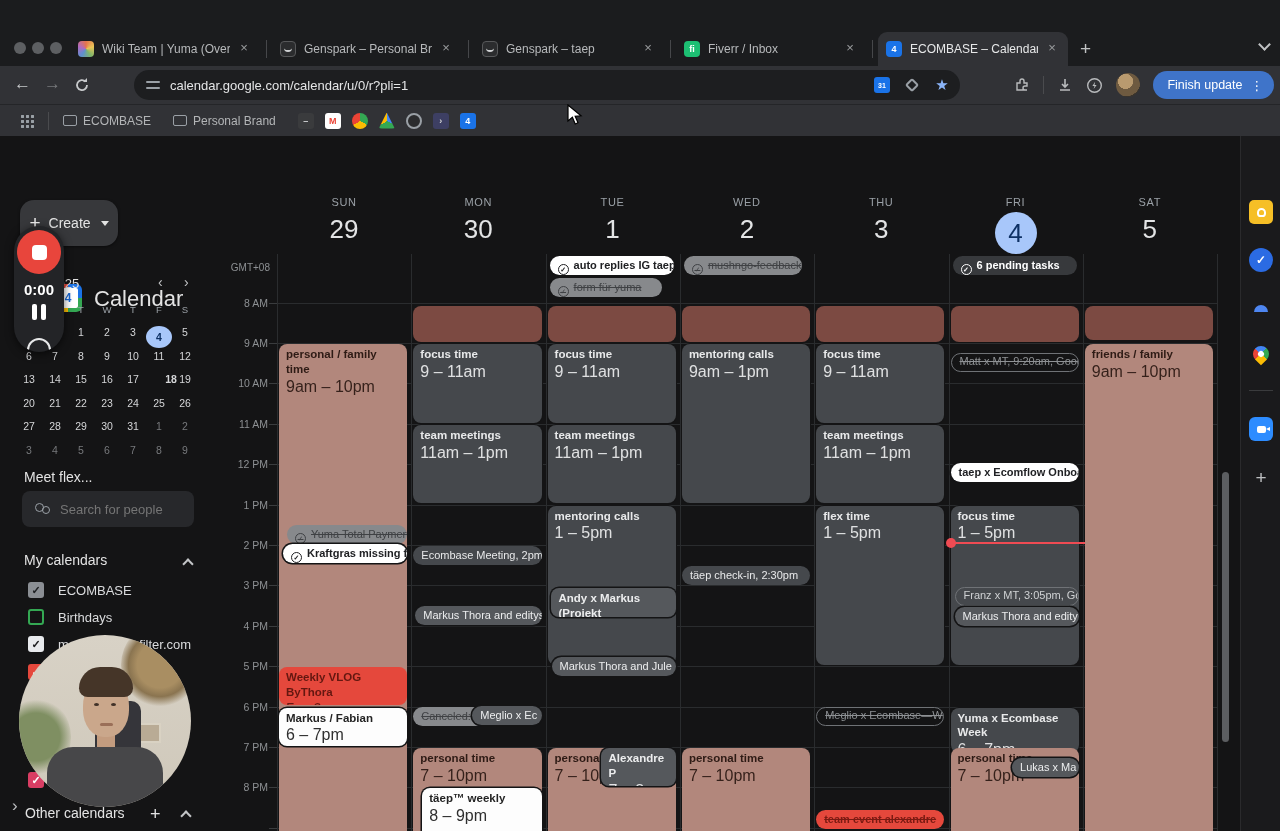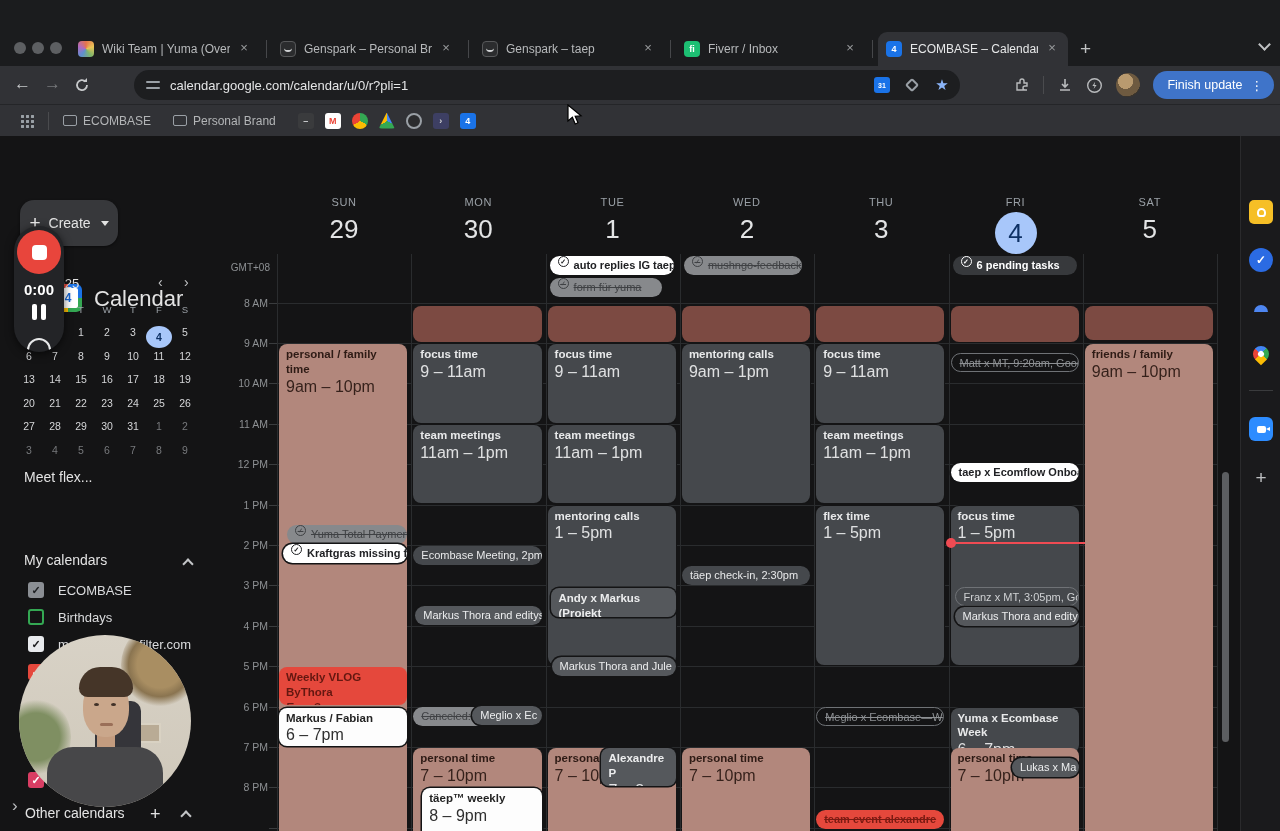--- a/index.html
+++ b/index.html
@@ -160,21 +160,21 @@
   .ev{position:absolute;border-radius:8px;padding:3px 7px;overflow:hidden;font-size:11.5px;line-height:1.3}
   .ev .tt{font-weight:bold}
   .ev .tm{font-size:16px;opacity:.95}
   .ev-rose{background:#b2877c;color:#2e1b15}
   .ev-darkred{background:#7c4a42}
   .ev-gray{background:#45484c;color:#e8e9ea;box-shadow:0 0 0 1px #141415}
   .ev-gray2{background:#55585c;color:#ecedee;box-shadow:0 0 0 1.5px #141415}
   .ev-red{background:#e5483c;color:#641710}
   .ev-white{background:#fdfdfd;color:#242424;box-shadow:0 0 0 1.5px #141415}
   .chip{position:absolute;height:19px;border-radius:10px;font-size:11px;line-height:19px;
-      padding:0 8px;white-space:nowrap;overflow:hidden;display:flex;align-items:flex-start;gap:5px}
+      padding:0 8px;white-space:nowrap;overflow:hidden;display:flex;align-items:flex-end;gap:5px}
   .chip .ck{width:11px;height:11px;border:1.5px solid currentColor;border-radius:50%;font-size:7px;
       line-height:9px;text-align:center;flex:0 0 11px}
   .chip-gray{background:#45484c;color:#e8e9ea}
   .chip-gray2{background:#55585c;color:#ecedee;box-shadow:0 0 0 1.5px #141415}
   .chip-done{background:#87898c;color:#3f4144;text-decoration:line-through}
   .chip-white{background:#fff;color:#202124;font-weight:bold;box-shadow:0 0 0 1.5px #141415}
   .chip-white-plain{background:#fff;color:#202124;font-weight:bold;box-shadow:0 0 0 1.5px #141415}
   .chip-dark{background:#37393c;color:#fff;font-weight:bold}
   .chip-outline{background:transparent;border:1px solid #6f7276;color:#cfd1d3}
   .chip-outline-done{background:transparent;border:1px solid #6f7276;color:#8e9194;text-decoration:line-through}
@@ -384,21 +384,21 @@
         <div class="mc-cell" style="left: 54px; top: 81.6px;">8</div>
         <div class="mc-cell" style="left: 80px; top: 81.6px;">9</div>
         <div class="mc-cell" style="left: 106px; top: 81.6px;">10</div>
         <div class="mc-cell" style="left: 132px; top: 81.6px;">11</div>
         <div class="mc-cell" style="left: 158px; top: 81.6px;">12</div>
         <div class="mc-cell" style="left: 2px; top: 105.2px;">13</div>
         <div class="mc-cell" style="left: 28px; top: 105.2px;">14</div>
         <div class="mc-cell" style="left: 54px; top: 105.2px;">15</div>
         <div class="mc-cell" style="left: 80px; top: 105.2px;">16</div>
         <div class="mc-cell" style="left: 106px; top: 105.2px;">17</div>
-        <div class="mc-cell" style="left: 132px; top: 105.2px;">18</div>
+        <div class="mc-cell" style="left: 144px; top: 105.2px; font-weight: bold;">18</div>
         <div class="mc-cell" style="left: 158px; top: 105.2px;">19</div>
         <div class="mc-cell" style="left: 2px; top: 128.8px;">20</div>
         <div class="mc-cell" style="left: 28px; top: 128.8px;">21</div>
         <div class="mc-cell" style="left: 54px; top: 128.8px;">22</div>
         <div class="mc-cell" style="left: 80px; top: 128.8px;">23</div>
         <div class="mc-cell" style="left: 106px; top: 128.8px;">24</div>
         <div class="mc-cell" style="left: 132px; top: 128.8px;">25</div>
         <div class="mc-cell" style="left: 158px; top: 128.8px;">26</div>
         <div class="mc-cell" style="left: 2px; top: 152.4px;">27</div>
         <div class="mc-cell" style="left: 28px; top: 152.4px;">28</div>
@@ -411,20 +411,24 @@
         <div class="mc-cell mc-dim" style="left: 28px; top: 176px;">4</div>
         <div class="mc-cell mc-dim" style="left: 54px; top: 176px;">5</div>
         <div class="mc-cell mc-dim" style="left: 80px; top: 176px;">6</div>
         <div class="mc-cell mc-dim" style="left: 106px; top: 176px;">7</div>
         <div class="mc-cell mc-dim" style="left: 132px; top: 176px;">8</div>
         <div class="mc-cell mc-dim" style="left: 158px; top: 176px;">9</div>
       </div>
   </div>
 
   <div id="meet-label">Meet flex...</div>
+  <div id="people-box">
+    <span class="people-ic"></span>
+    <input placeholder="Search for people" style="">
+  </div>
 
   <div id="mycals-label">My calendars</div>
   <div class="chev-up" style="left:184px;top:560px"></div>
   <div id="cal-items">
       <div class="cal-item" style="top: 582px;">
         <div class="cbx cbx-gray-checked">✓</div>
         <div style="white-space: nowrap;">ECOMBASE</div>
       </div>
       <div class="cal-item" style="top: 609px;">
         <div class="cbx cbx-green-unchecked"></div>

